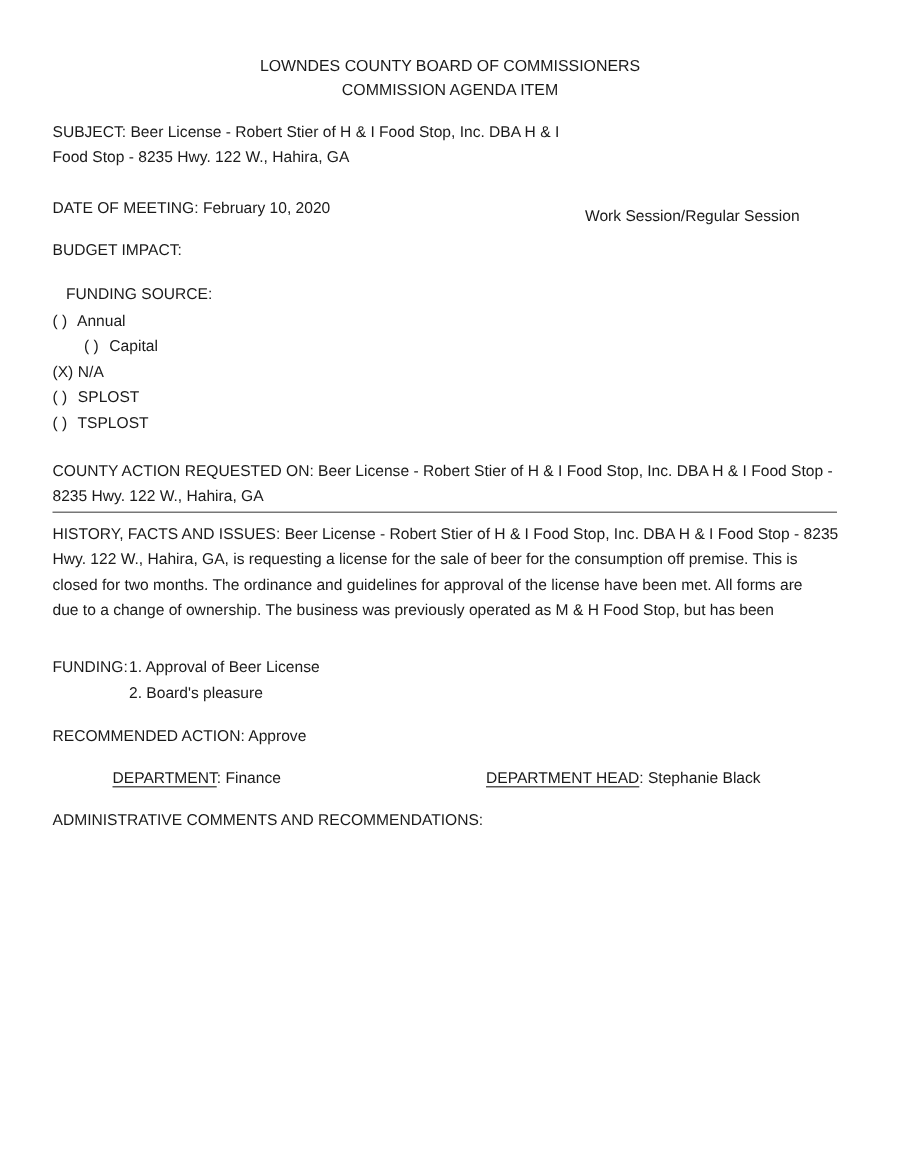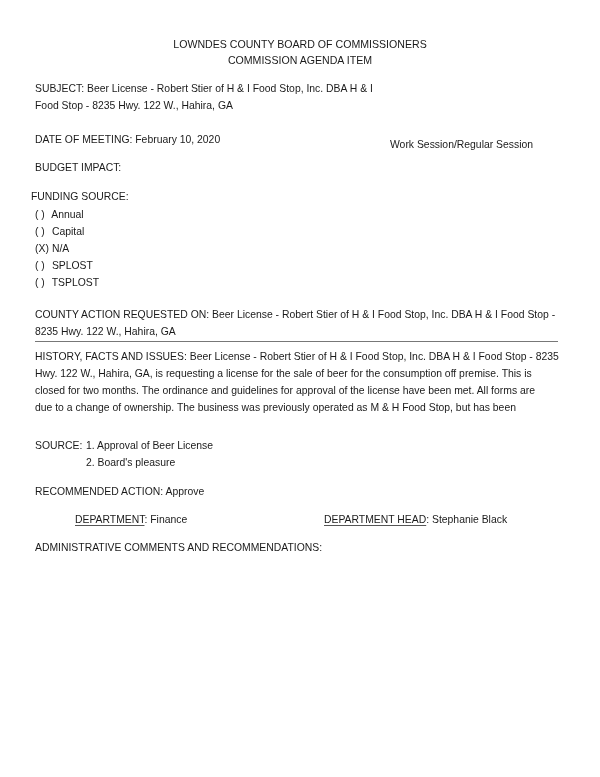--- a/index.html
+++ b/index.html
@@ -60,27 +60,27 @@
 <div class="abs" style="left:35px; top:131px;">
   <span>DATE OF MEETING:</span>
   <span>February 10, 2020</span>
 </div>
 
 <div class="abs" style="left:35px; top:159px;">
   <span>BUDGET IMPACT:</span>
   <span></span>
 </div>
 
-<div class="abs" style="left:31px; top:188px;">FUNDING SOURCE:</div>
+<div class="abs" style="left:44px; top:188px;">FUNDING SOURCE:</div>
 
 <div class="checkbox-item" style="top:206px;">
   <span class="checkbox-mark">( )</span>
   <span>Annual</span>
 </div>
-<div class="checkbox-item" style="top:223px;">
+<div class="checkbox-item" style="top:223px;margin-left:21px;">
   <span class="checkbox-mark">( )</span>
   <span>Capital</span>
 </div>
 <div class="checkbox-item" style="top:240px;">
   <span class="checkbox-mark">(X)</span>
   <span>N/A</span>
 </div>
 <div class="checkbox-item" style="top:257px;">
   <span class="checkbox-mark">( )</span>
   <span>SPLOST</span>
@@ -98,21 +98,21 @@
 
 <div class="rule" style="top:341px;"></div>
 
 <div class="para" style="top:348px;">
   <span class="line"><span>HISTORY, FACTS AND ISSUES:</span> <span>Beer License - Robert Stier of H &amp; I Food Stop, Inc. DBA H &amp; I Food Stop - 8235</span></span>
   <span class="line">Hwy. 122 W., Hahira, GA, is requesting a license for the sale of beer for the consumption off premise.  This is</span>
   <span class="line">closed for two months. The ordinance and guidelines for approval of the license have been met.  All forms are</span>
   <span class="line">due to a change of ownership. The business was previously operated as M &amp; H Food Stop, but has been</span>
 </div>
 
-<div class="abs" style="left:35px; top:437px;">SOURCE:</div>
+<div class="abs" style="left:35px; top:437px;">FUNDING:</div>
 <div class="abs" style="left:86px; top:437px;">1. Approval of Beer License</div>
 <div class="abs" style="left:86px; top:454px;">2. Board's pleasure</div>
 
 <div class="abs" style="left:35px; top:483px;">
   <span>RECOMMENDED ACTION:</span>
   <span>Approve</span>
 </div>
 
 <div class="abs" style="left:35px; top:511px;">
   <span class="underline">DEPARTMENT</span>:

